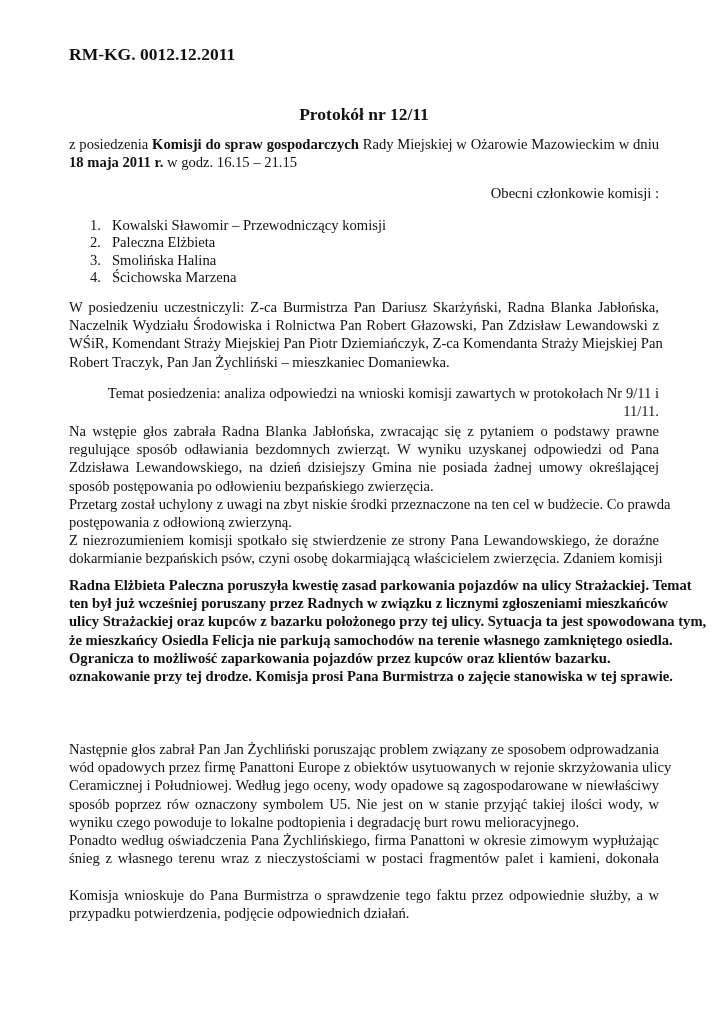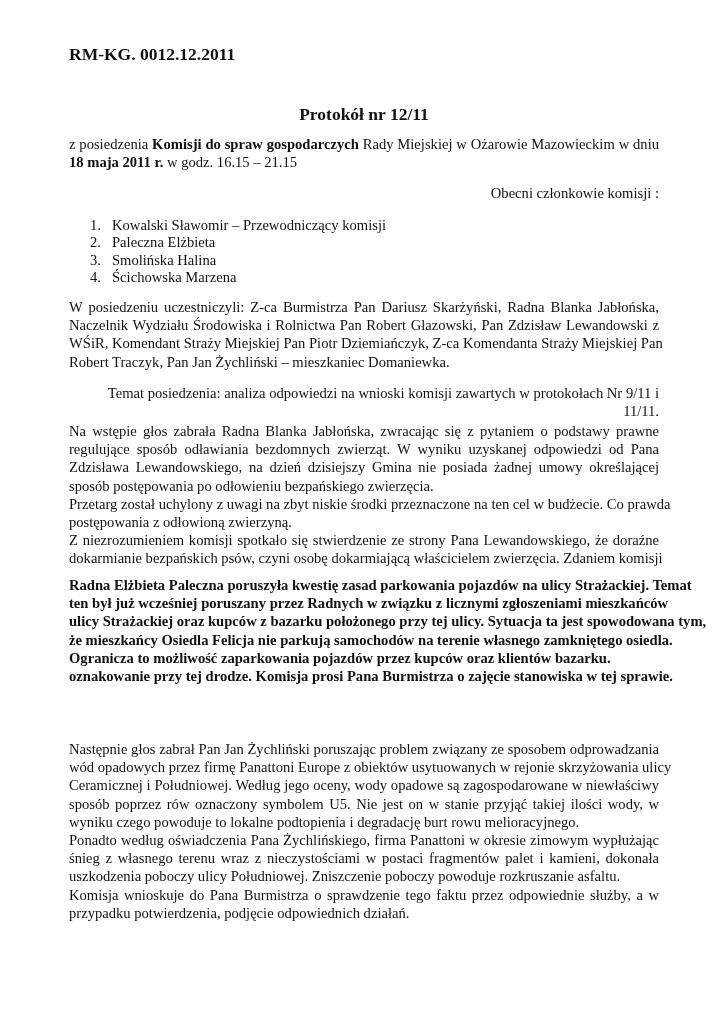--- a/index.html
+++ b/index.html
@@ -79,21 +79,20 @@
   </div>
 
   <div class="p" style="top:740px;">
     <span class="line">Następnie głos zabrał Pan Jan Żychliński poruszając problem związany ze sposobem  odprowadzania</span>
     <span class="line">wód opadowych przez firmę Panattoni Europe z obiektów usytuowanych w rejonie skrzyżowania ulicy</span>
     <span class="line">Ceramicznej i Południowej. Według jego oceny, wody opadowe są zagospodarowane w niewłaściwy</span>
     <span class="line">sposób poprzez rów oznaczony symbolem U5. Nie jest on w stanie przyjąć takiej ilości wody, w</span>
     <span class="line last">wyniku czego powoduje to lokalne podtopienia i degradację burt rowu melioracyjnego.</span>
     <span class="line">Ponadto według oświadczenia Pana Żychlińskiego, firma Panattoni w okresie zimowym wypłużając</span>
     <span class="line">śnieg z własnego terenu wraz z nieczystościami w postaci fragmentów palet i kamieni, dokonała</span>
-    <span class="line last">uszkodzenia poboczy ulicy Południowej. Zniszczenie poboczy powoduje rozkruszanie asfaltu.</span>
   </div>
 
   <div class="p" style="top:886px;">
     <span class="line">Komisja wnioskuje do Pana Burmistrza o sprawdzenie tego faktu przez odpowiednie służby, a w</span>
     <span class="line last">przypadku potwierdzenia, podjęcie odpowiednich działań.</span>
   </div>
 
 </div>
 
 </body></html>

